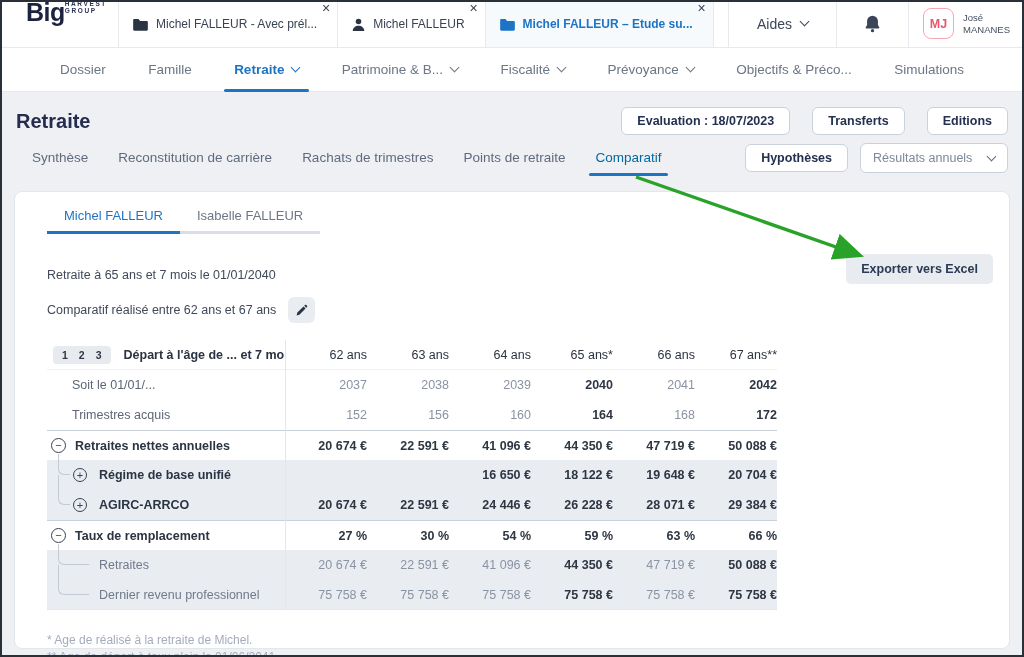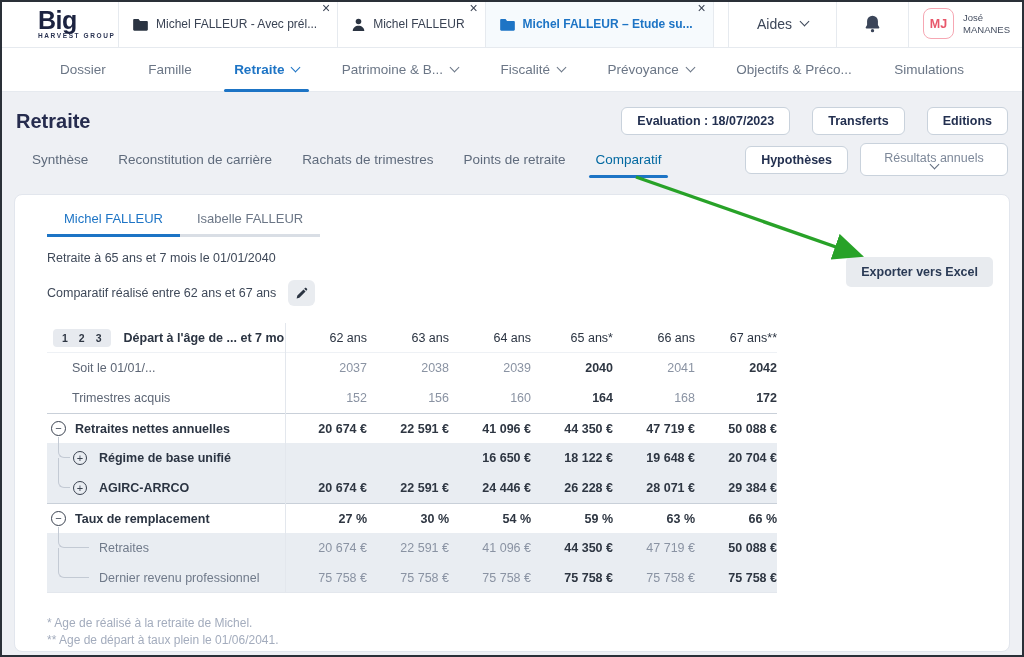--- a/index.html
+++ b/index.html
@@ -6,21 +6,21 @@
   html,body { width:1024px; height:657px; }
   body {
     font-family: "Liberation Sans", sans-serif;
     background:#eef0f4; position:relative; overflow:hidden;
     color:#2b3442;
   }
   .frame { position:absolute; inset:0; border:2px solid #2a3038; pointer-events:none; z-index:999; }
 
   
   header { height:48px; background:#fff; display:flex; align-items:stretch; border-bottom:1px solid #e6eaef; }
-  .logo-box { width:118px; display:flex; flex-direction:column; justify-content:center; padding-left:38px; }
+  .logo-box { width:118px; display:flex; flex-direction:row; justify-content:center; padding-left:26px; }
   .logo-big { font-size:25px; font-weight:bold; color:#1c2340; letter-spacing:-0.5px; line-height:24px; }
   .logo-sub { font-size:6.5px; font-weight:bold; color:#2a3352; letter-spacing:1.6px; }
   .win-tabs { display:flex; align-items:stretch; }
   .win-tab { position:relative; display:flex; align-items:center; gap:8px; padding:0 20px 0 14px;
     border-left:1px solid #e6eaef; font-size:12px; color:#3a4354; white-space:nowrap; cursor:default; }
   .win-tab:last-child { border-right:1px solid #e6eaef; }
   .win-tab .ticon { display:flex; color:#2b3442; margin-top:2px; }
   .win-tab.active { color:#1d74c5; font-weight:bold; background:#f6fafd; }
   .win-tab.active .ticon { color:#1d74c5; }
   .tab-close { position:absolute; top:1px; right:7px; font-size:14px; color:#3a4354; font-weight:normal; line-height:14px; cursor:pointer; }
@@ -47,30 +47,30 @@
   .page-title { font-size:20px; font-weight:bold; color:#262c4e; }
   .actions { margin-left:auto; display:flex; gap:22px;justify-content:center; }
   .btn { background:#fff; border:1px solid #c9d2dc; border-radius:6px; padding:6px 15px; font-size:12.5px;
     font-weight:bold; color:#233050; font-family:inherit; cursor:pointer; white-space:nowrap; }
   .subtab-row { display:flex; align-items:center; padding:0 16px 0 32px; }
   .subtab { position:relative; font-size:13.5px; color:#5f6b7c; margin-right:30px; padding:4px 0 11px; cursor:pointer; white-space:nowrap; }
   .subtab.active { color:#0369a1; }
   .subtab.active::after { content:""; position:absolute; left:-6px; right:-6px; bottom:0; height:3px; background:#1d74c5; border-radius:2px; }
   .subtab-right { margin-left:auto; display:flex; gap:12px; align-items:center; margin-bottom:6px; }
   .select-box { width:148px; display:flex; align-items:center; justify-content:space-between; background:#fff;
-    border:1px solid #c9d2dc; border-radius:6px; padding:7px 12px; font-size:12.5px; color:#7d8899; cursor:pointer;flex-direction:column; }
+    border:1px solid #c9d2dc; border-radius:6px; padding:7px 12px; font-size:12.5px; color:#7d8899; cursor:pointer; }
   .select-box .chev { color:#5f6b7c; }
 
   
   .card { margin:12px 14px 0; height:458px; background:#fff; border:1px solid #e2e6ed; border-radius:8px;
     position:relative; padding:16px 16px 0; }
   .ptabs { display:flex; margin-left:16px; }
   .ptab { padding:0 17px 8px; font-size:13px; color:#6b7686; border-bottom:3px solid #d9dee5; cursor:pointer; }
   .ptab.active { color:#1d74c5; border-bottom-color:#1d74c5; }
-  .info-line { margin:14px 0 0 16px; font-size:12.5px; color:#3f4959; }
+  .info-line { margin:34px 0 0 16px; font-size:12.5px; color:#3f4959; }
   .comp-row { margin:15px 0 0 16px; display:flex; align-items:center; gap:12px; font-size:12.5px; color:#3f4959; }
   .pencil-btn { width:27px; height:26px; background:#e9ecf0; border:none; border-radius:6px; display:flex;
     align-items:center; justify-content:center; cursor:pointer; }
   .export-btn { position:absolute; top:62px; right:16px; background:#e8ebef; border:none; border-radius:5px;
     padding:8px 15px; font-size:12.5px; font-weight:bold; color:#2a3a55; font-family:inherit; cursor:pointer; }
 
   
   .ctable { position:relative; margin:17px 0 0 16px; width:730px; font-size:12.5px; }
   .t-divider { position:absolute; left:238px; top:0; bottom:0; width:1px; background:#e3e7ed; z-index:3; }
   .trow { display:grid; grid-template-columns:238px repeat(6, 82px); height:30px; align-items:center; position:relative; }

